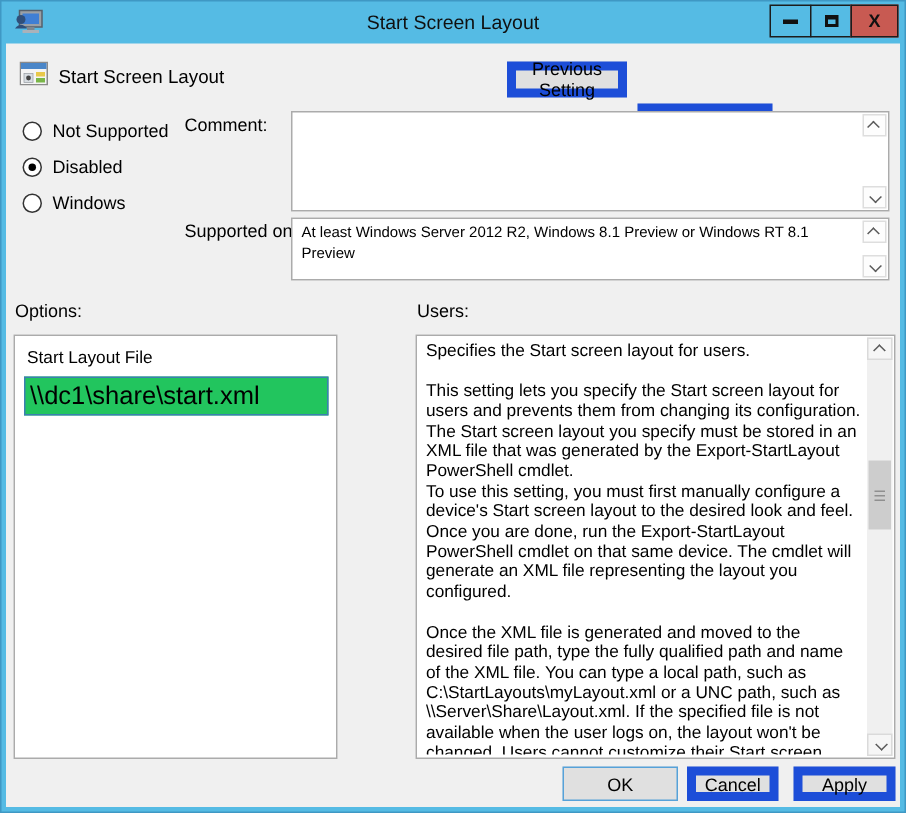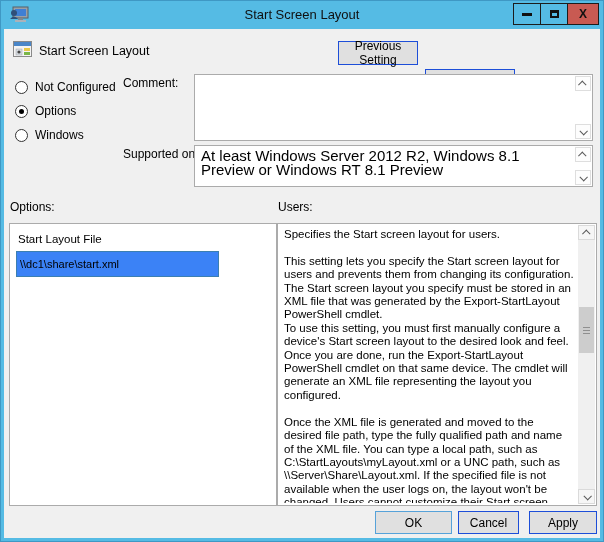--- a/index.html
+++ b/index.html
@@ -26,21 +26,21 @@
   .glyph-close { font-size:12px; font-weight:bold; color:#111; line-height:1; }
 
   .client {
     position:absolute; top:28px; left:3px; right:3px; bottom:3px;
     background:#f0f0f0; font-size:12px; color:#000;
   }
   
   .setting-icon { position:absolute; left:9px; top:12px; width:19px; height:16px; }
   .setting-name { position:absolute; left:35px; top:15px; font-size:12.5px; }
   .btn {
-    position:absolute; height:24px; background:#e0e0e0; border:1px solid #1d4ed8;
+    position:absolute; height:24px; background:#e0e0e0; border:6px solid #1d4ed8;
     font-family:"Liberation Sans", sans-serif; font-size:12px; color:#000;
     display:flex; align-items:center; justify-content:center; cursor:default;
   }
   .btn-prev { left:334px; top:12px; width:80px; }
   .btn-next { left:421px; top:12px; width:90px;margin-top:28px; }
 
   
   .radio-row { position:absolute; left:11px; display:flex; align-items:center; height:16px; cursor:default; }
   .radio-circle {
     width:13px; height:13px; border:1px solid #333; border-radius:50%;
@@ -49,41 +49,41 @@
   .radio-row.selected .radio-circle::after {
     content:""; position:absolute; left:3px; top:3px; width:5px; height:5px;
     border-radius:50%; background:#000;
   }
 
   .lbl { position:absolute; font-size:12px;text-align:center; }
 
   .box { position:absolute; background:#fff; border:1px solid #ababab; }
   .comment-box { left:190px; top:45px; width:399px; height:67px; }
   .supported-box { left:190px; top:116px; width:399px; height:42px; }
-  .supported-text { position:absolute; left:6px; top:3px; right:22px; font-size:15px; line-height:14px; }
+  .supported-text { position:absolute; left:6px; top:3px; right:22px; font-size:10px; line-height:14px; }
 
   
   .mini-sb { position:absolute; top:1px; right:1px; bottom:1px; width:16px; background:#fff; }
   .sb-btn {
     position:absolute; left:0; width:16px; height:15px; background:#fdfdfd;
     border:1px solid #dedede; display:flex; align-items:center; justify-content:center;
   }
   .sb-btn.up { top:0; } .sb-btn.down { bottom:0; }
   .chev { width:6px; height:6px; border-left:1.5px solid #5a5a5a; border-top:1.5px solid #5a5a5a; }
   .chev.up { transform:rotate(45deg) translateY(1px); }
   .chev.down { transform:rotate(225deg) translateY(1px); }
 
   
-  .options-panel { left:5px; top:194px; width:268px; height:283px; }
+  .options-panel { left:5px; top:194px; width:216px; height:283px; }
   .help-panel { left:273px; top:194px; width:320px; height:283px; }
   .opt-field-label { position:absolute; left:8px; top:9px; font-size:11.5px; }
   .opt-input {
     position:absolute; left:6px; top:27px; width:203px; height:20px;
-    border:1px solid #3c7fb1; background:#3b82f6; font-family:"Liberation Sans", sans-serif;
-    font-size:11px; padding:12px 3px; color:#000; outline:none;
+    border:1px solid #3c7fb1; background:#22c55e; font-family:"Liberation Sans", sans-serif;
+    font-size:17px; padding:12px 3px; color:#000; outline:none;
   }
   .help-text {
     position:absolute; left:6px; top:4px; right:22px; bottom:2px;
     font-size:11.5px; line-height:13.4px; white-space:pre-wrap; overflow:hidden;
   }
   
   .full-sb { position:absolute; top:1px; right:1px; bottom:1px; width:17px; background:#f0f0f0; }
   .full-sb .sb-btn { width:17px; background:#f6f6f6; border:1px solid #dadada; }
   .sb-thumb {
     position:absolute; left:1px; top:82px; width:15px; height:46px; background:#cdcdcd;
@@ -133,25 +133,25 @@
       <rect x="11" y="11" width="6" height="3" fill="#7ab648"></rect>
       <rect x="3" y="8" width="6" height="6" fill="#d8dde2" stroke="#9aa0a6" stroke-width="0.5"></rect>
       <circle cx="6" cy="11" r="1.6" fill="#444"></circle>
     </svg>
     <span class="setting-name">Start Screen Layout</span>
     <button class="btn btn-prev">Previous Setting</button>
     <button class="btn btn-next">Next Setting</button>
 
     <div class="radio-row" style="top:50px;">
       <span class="radio-circle"></span>
-      <span>Not Configured</span>
+      <span>Not Supported</span>
     </div>
     <div class="radio-row selected" style="top:74px;">
       <span class="radio-circle"></span>
-      <span>Options</span>
+      <span>Disabled</span>
     </div>
     <div class="radio-row" style="top:98px;">
       <span class="radio-circle"></span>
       <span>Windows</span>
     </div>
 
     <span class="lbl" style="left:119px; top:47px;">Comment:</span>
     <div class="box comment-box">
       <div class="mini-sb">
         <div class="sb-btn up">

